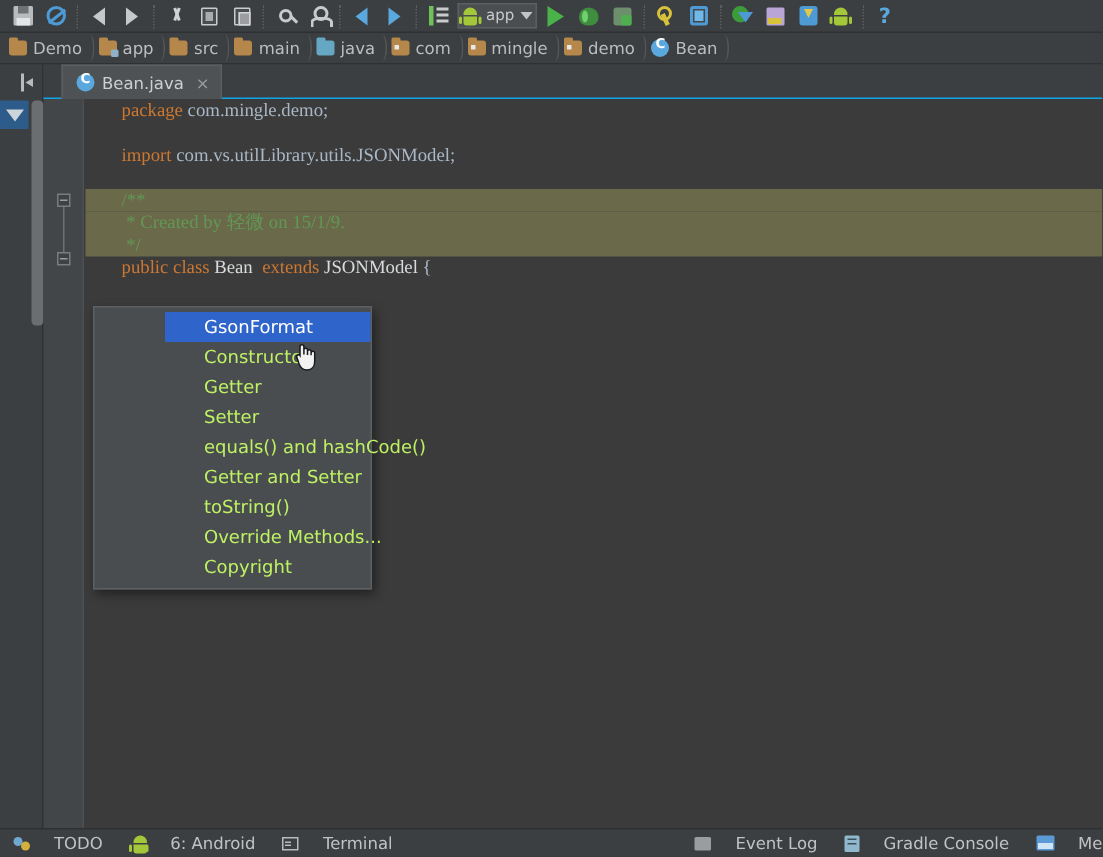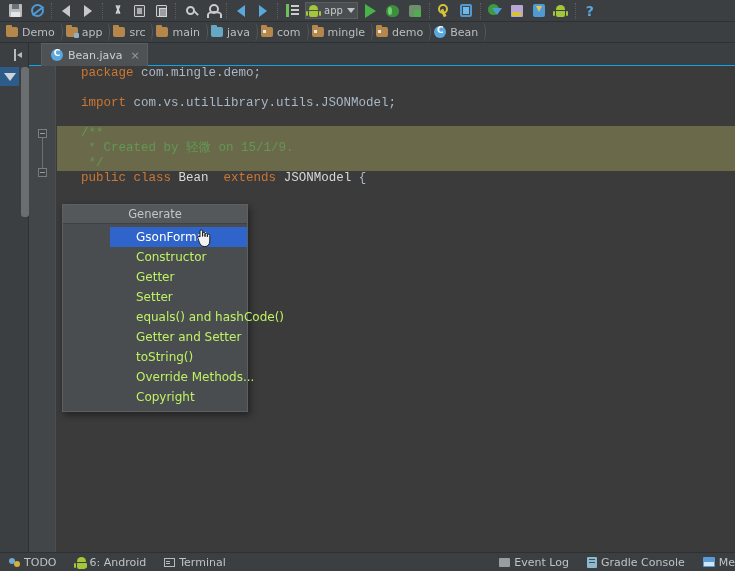--- a/index.html
+++ b/index.html
@@ -216,21 +216,21 @@
     background:#3b3b3b;
     overflow:hidden;
   }
   .gutter {
     position:absolute;left:0;top:0;width:27px;height:486px;
     background:#434648;
     border-right:1px solid #4d5052;
   }
   .code {
     position:absolute; left:28px; top:0; right:0; bottom:0;
-    font-family:Liberation Mono, monospace;
+    font-family:Liberation Serif, serif;
     font-size:12.5px;
   }
   .ln {
     height:15px; line-height:15px;
     white-space:pre; padding-left:24px;
     color:#a9b7c6;
   }
   .ln.hl { background:#6a6a4a; }
   .kw { color:#cc7832; }
   .cls { color:#d8dadc; }
@@ -284,21 +284,21 @@
 
   
   .statusbar {
     position:absolute; left:0; bottom:0;
     width:735px; height:19px;
     background:#3c3f41;
     border-top:1px solid #2e3133;
     display:flex; align-items:center;
     font-size:11px; color:#c0c2c4;
   }
-  .sb-item { display:flex;align-items:center;gap:4px;padding:0 9px;height:19px; }
+  .sb-item { display:flex;align-items:center;gap:16px;padding:0 9px;height:19px; }
   .sb-ic-todo{width:11px;height:10px;position:relative;flex:none;}
   .sb-ic-todo:before{content:'';position:absolute;left:0;top:1px;width:6px;height:6px;background:#6fa8d0;border-radius:50%;}
   .sb-ic-todo:after{content:'';position:absolute;right:0;bottom:0;width:6px;height:6px;background:#d4b03c;border-radius:50%;}
   .sb-ic-term{width:11px;height:9px;border:1px solid #b8babc;flex:none;position:relative;}
   .sb-ic-term:after{content:'';position:absolute;left:1px;top:2px;width:4px;height:1px;background:#b8babc;box-shadow:0 2px 0 #b8babc;}
   .sb-ic-evt{width:11px;height:9px;background:#9a9da0;flex:none;border-radius:1px;}
   .sb-ic-grd{width:10px;height:11px;background:#8fb8cc;flex:none;border-radius:1px;position:relative;}
   .sb-ic-grd:after{content:'';position:absolute;left:2px;top:2px;width:6px;height:1px;background:#3c4f59;box-shadow:0 3px 0 #3c4f59;}
   .sb-ic-mem{width:12px;height:10px;background:#5b9bd5;flex:none;border-radius:1px;position:relative;}
   .sb-ic-mem:after{content:'';position:absolute;left:1px;bottom:1px;width:10px;height:4px;background:#cfe4f5;}
@@ -485,21 +485,20 @@
       <div class="ln"><span class="kw">import</span><span class="punct"> com.vs.utilLibrary.utils.JSONModel;</span></div>
       <div class="blank"></div>
       <div class="ln hl"><span class="cmt">/**</span></div>
       <div class="ln hl"><span class="cmt"> * Created by 轻微 on 15/1/9.</span></div>
       <div class="ln hl"><span class="cmt"> */</span></div>
       <div class="ln"><span class="kw">public</span><span class="punct"> </span><span class="kw">class</span><span class="punct"> </span><span class="cls">Bean</span><span class="punct">  </span><span class="kw">extends</span><span class="punct"> </span><span class="cls">JSONModel</span><span class="punct"> {</span></div>
     </div>
   </div>
 
   <div class="popup">
-    <div class="popup-title">Generate</div>
     <div class="popup-list">
       <div class="popup-item sel">GsonFormat</div>
       <div class="popup-item">Constructor</div>
       <div class="popup-item">Getter</div>
       <div class="popup-item">Setter</div>
       <div class="popup-item">equals() and hashCode()</div>
       <div class="popup-item">Getter and Setter</div>
       <div class="popup-item">toString()</div>
       <div class="popup-item">Override Methods...</div>
       <div class="popup-item">Copyright</div>

